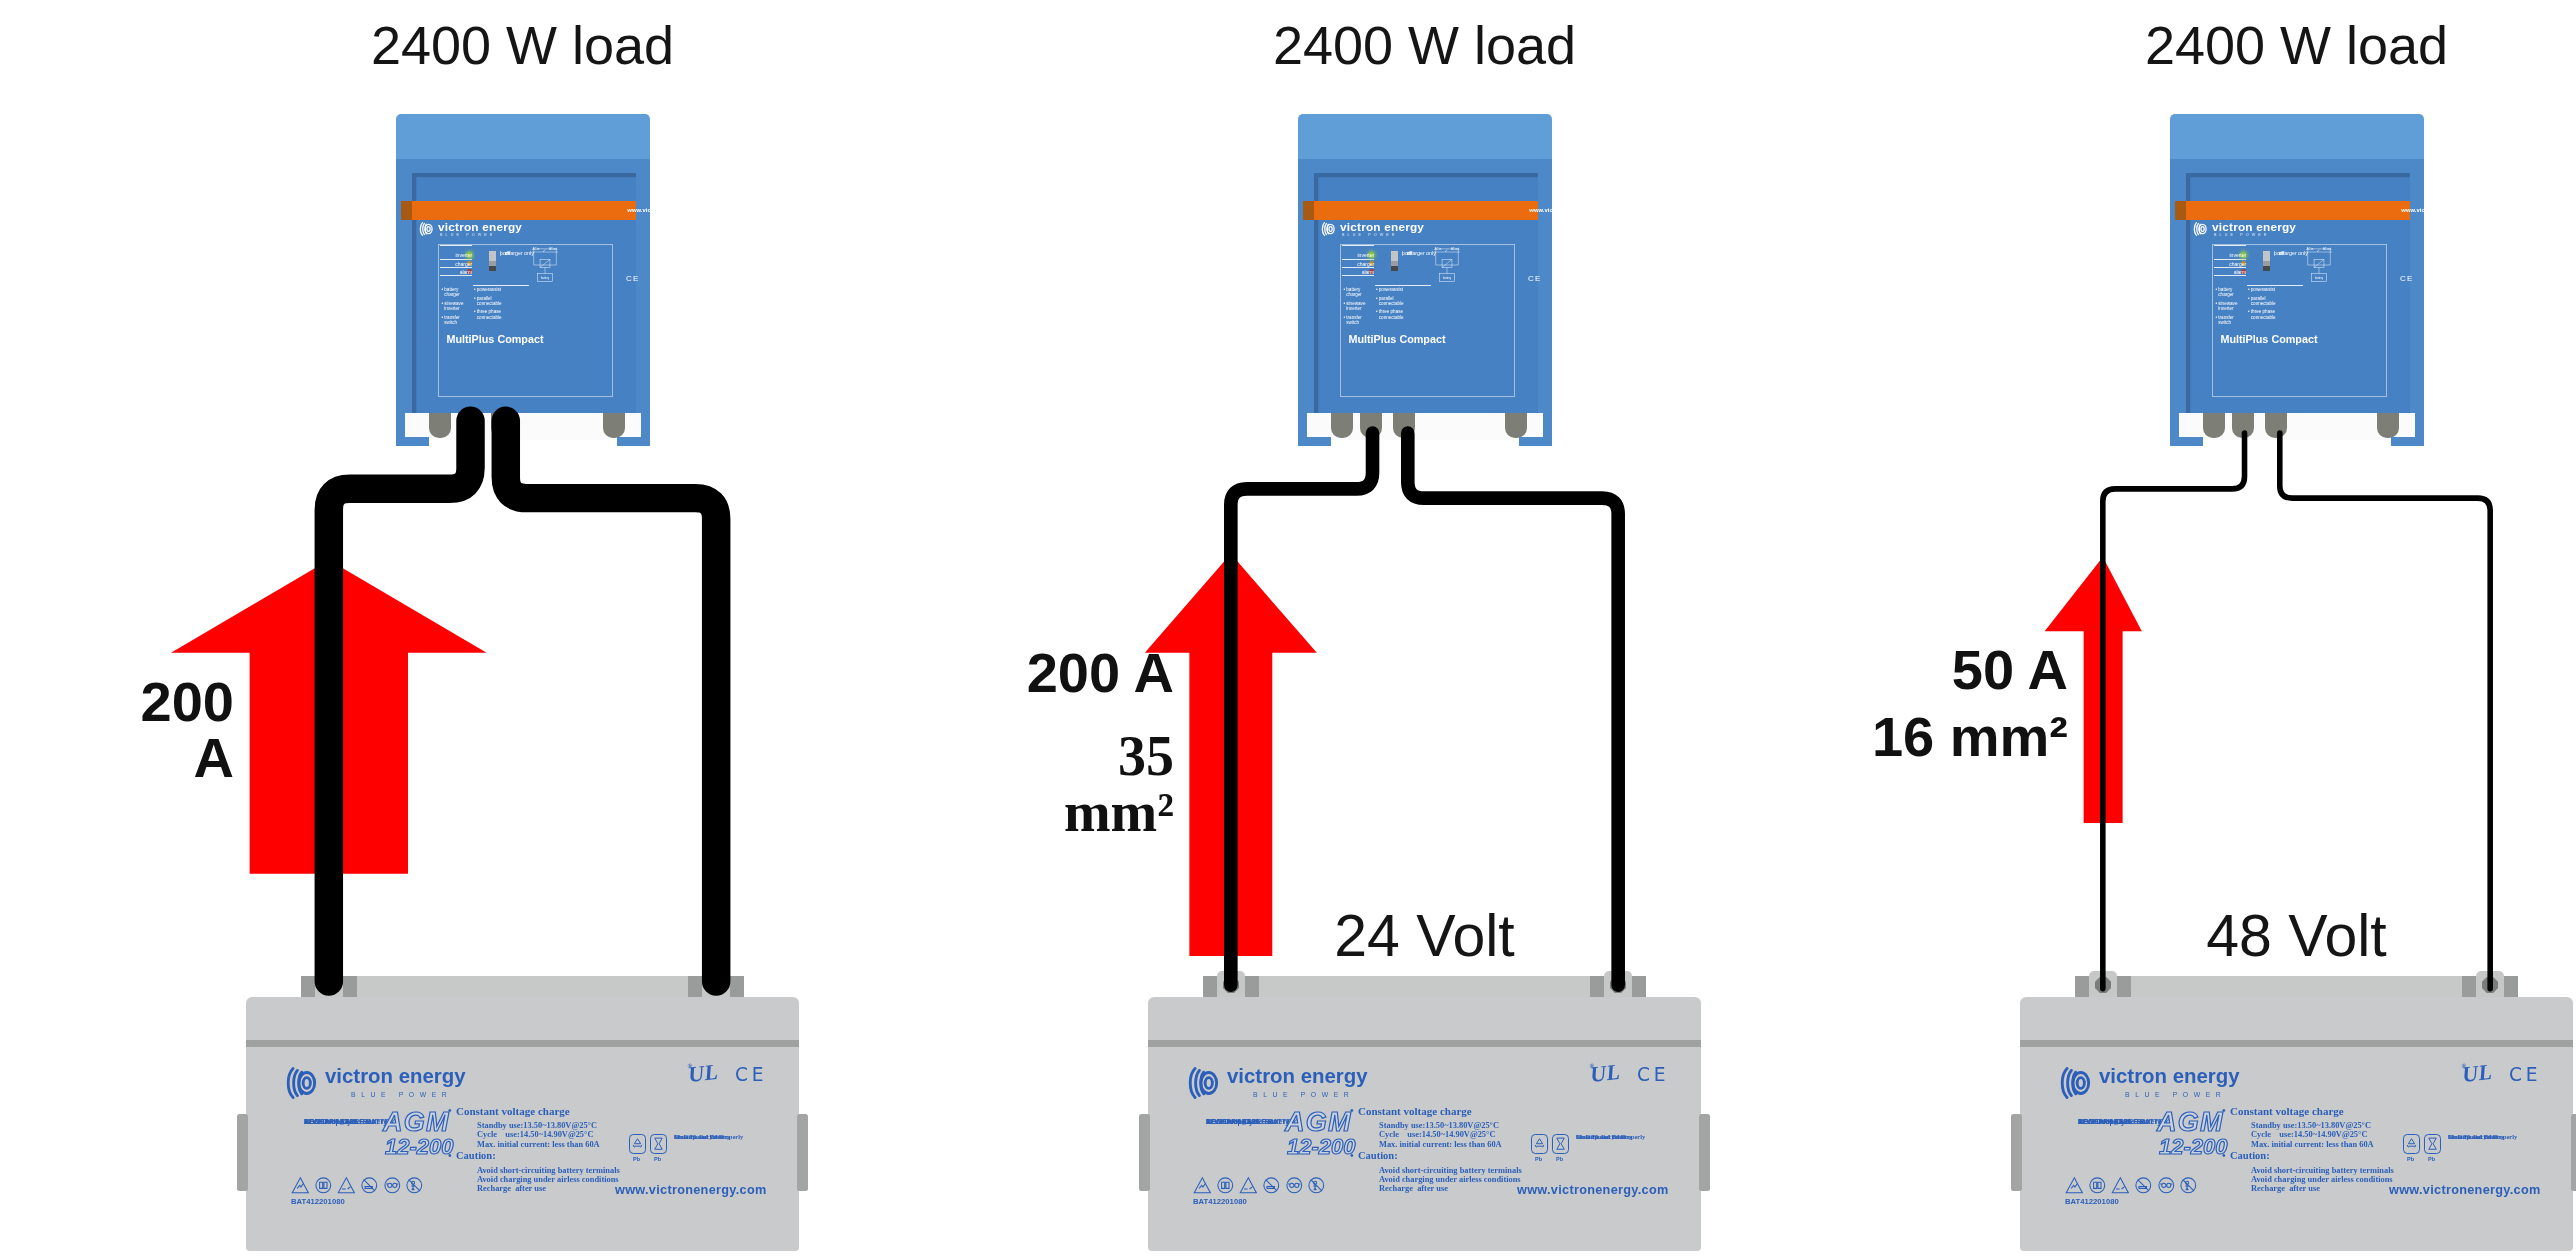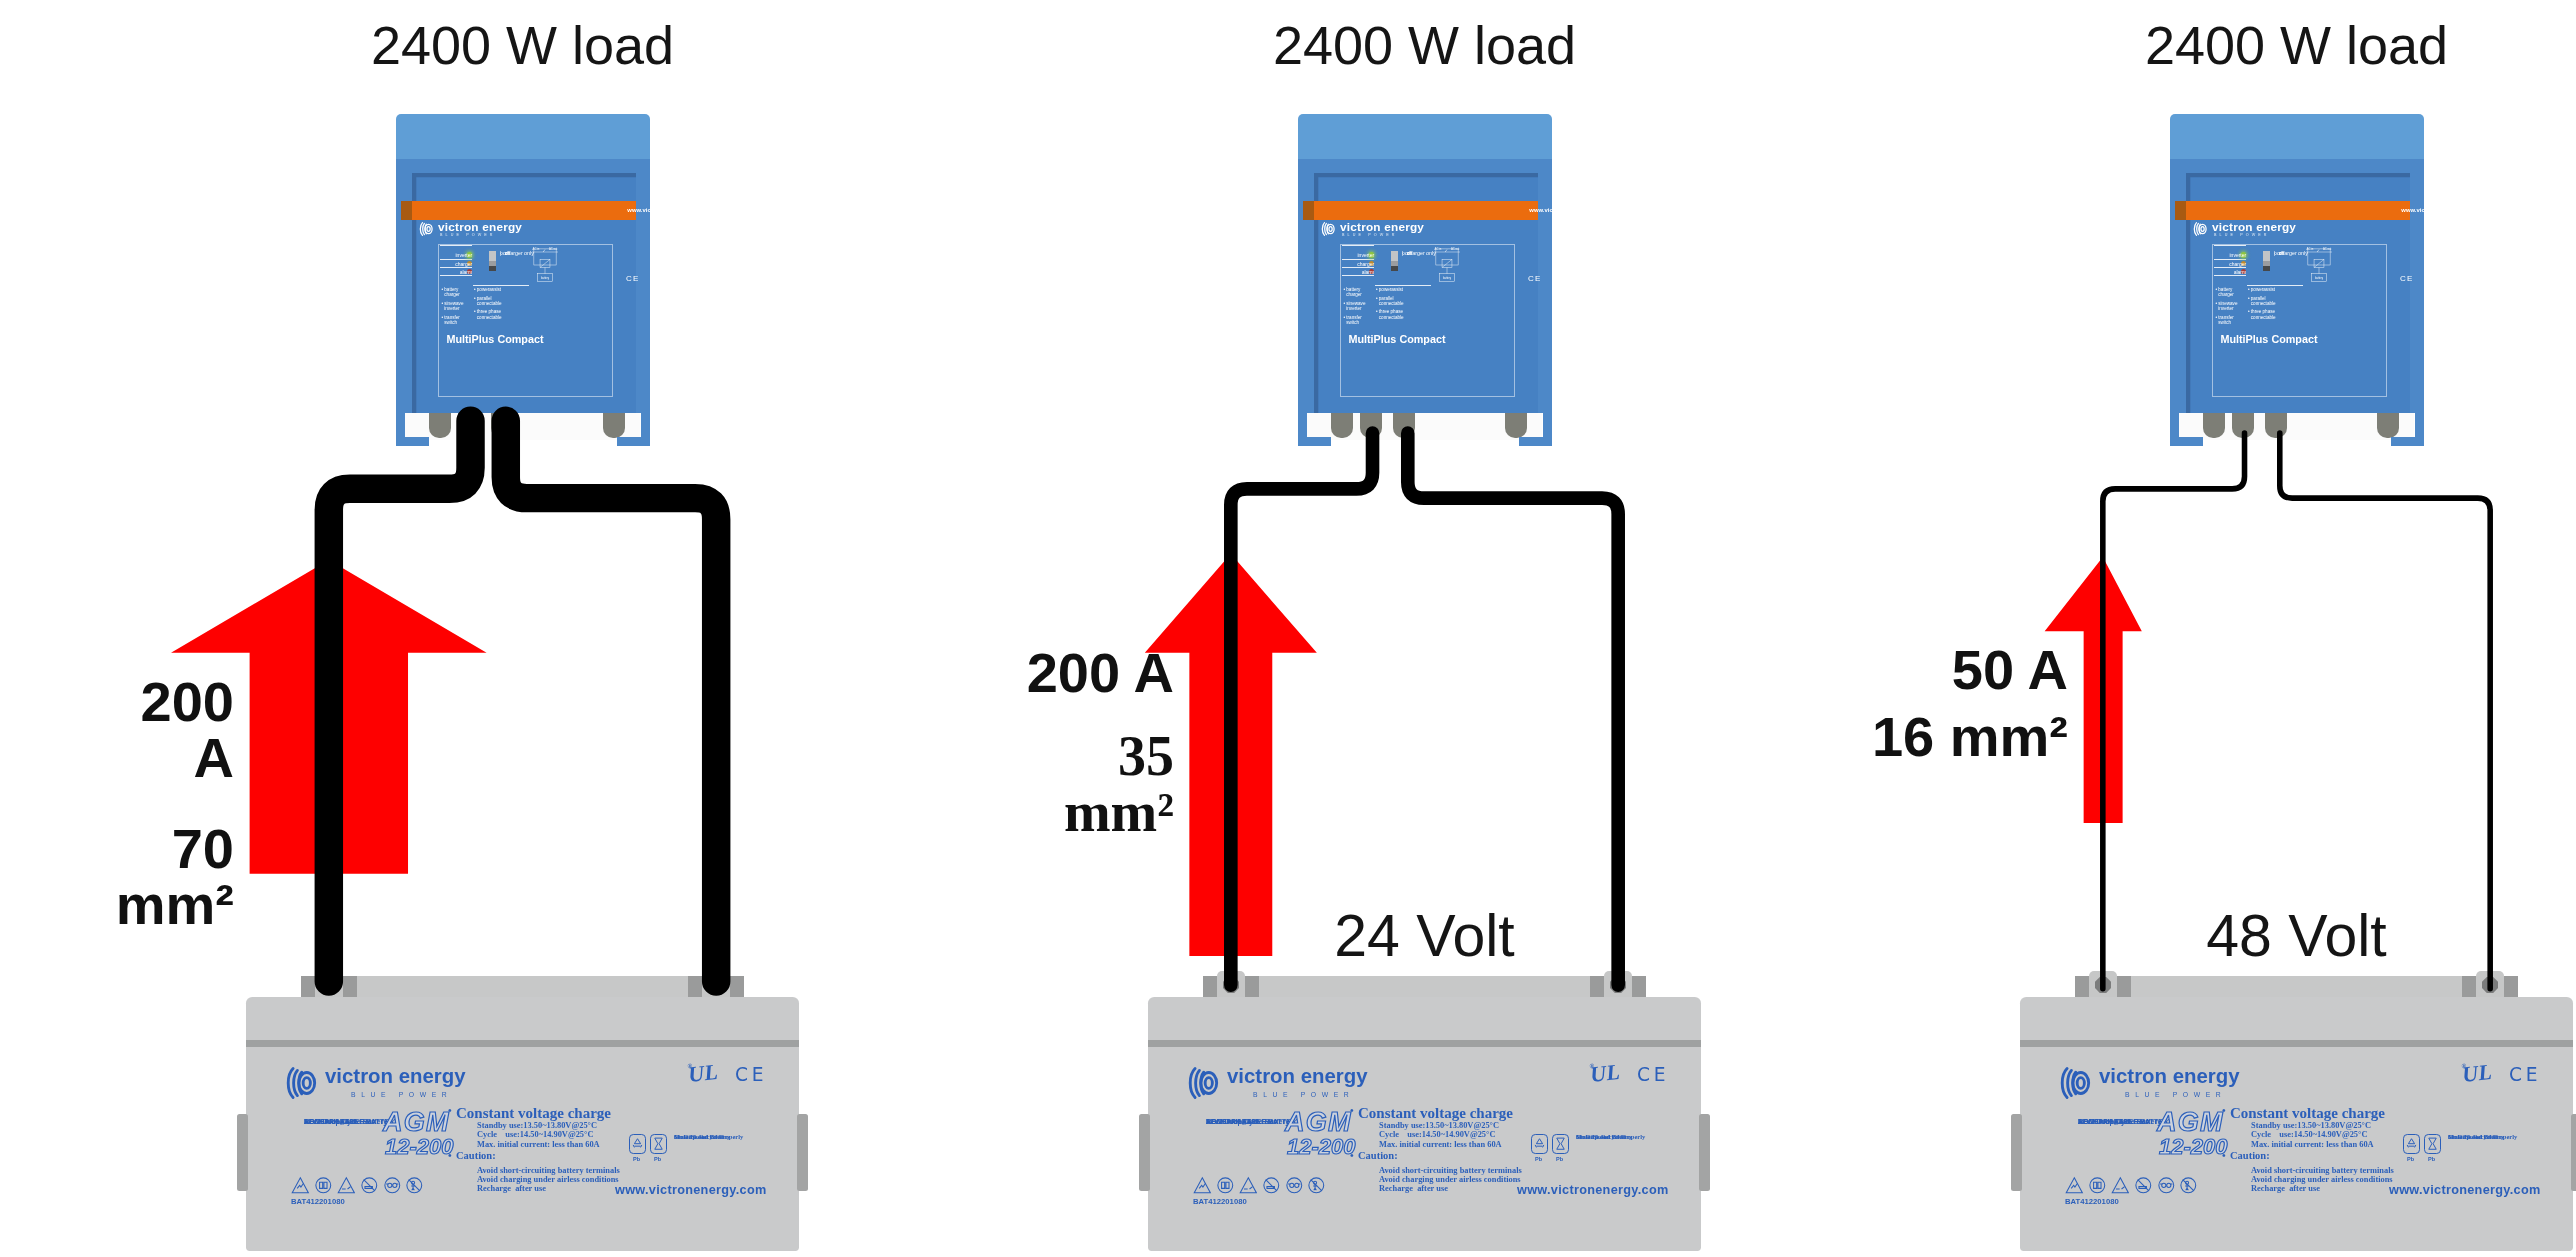--- a/index.html
+++ b/index.html
@@ -86,21 +86,21 @@
   .bat-brandsub{left:105px;top:119px;font-size:6.8px;letter-spacing:5.6px;white-space:nowrap;}
   .bat-ul{left:441px;top:90px;font-size:22px;font-weight:bold;font-style:italic;
           font-family:"Liberation Serif",serif;transform:rotate(-6deg);}
   .bat-ul sup{font-size:6.2px;}
   .bat-ce{left:489px;top:92px;font-size:18.6px;letter-spacing:3.7px;font-family:"DejaVu Sans",sans-serif;}
   .bat-specs{left:58px;top:147px;font-size:7.1px;font-weight:bold;line-height:7.7px;white-space:nowrap;}
   .outline{color:#ccd2dd;-webkit-text-stroke:1.2px #2b5fba;font-weight:800;font-style:italic;}
   .bat-agm{left:137px;top:135px;font-size:27px;letter-spacing:1.2px;}
   .bat-model{left:139px;top:162px;font-size:22px;}
   .serif{font-family:"Liberation Serif",serif;font-weight:bold;white-space:pre;}
-  .bat-cvh{left:210px;top:133px;font-size:15px;font-family:Liberation Serif, serif;}
+  .bat-cvh{left:210px;top:133px;font-size:11px;font-family:Liberation Serif, serif;}
   .bat-cvl{left:231px;font-size:8.4px;}
   .cv1{top:149px;} .cv2{top:158px;} .cv3{top:168px;}
   .bat-cauh{left:210px;top:178px;font-size:10.5px;}
   .cau1{top:194px;} .cau2{top:203px;} .cau3{top:212px;}
   .bullet{font-size:10.5px;font-family:"Liberation Serif",serif;font-weight:bold;}
   .bu1{left:202px;top:133px;} .bu2{left:202px;top:178px;}
   .pbx{top:162px;width:17.3px;height:20.4px;border:1.2px solid #2b5fba;border-radius:4.3px;}
   .pb1{left:383px;} .pb2{left:404px;}
   .pbt{top:184px;font-size:5.6px;font-weight:bold;}
   .pbt1{left:387px;} .pbt2{left:408px;}
@@ -329,21 +329,20 @@
             <path d="M13 13.5 v6 M10 16 h6 M11 23 l2 -3.5 l2 3.5"></path>
             <path d="M6 6 L24 24"></path>
           </svg>
     </div>
     <div class="bat-code">BAT412201080</div>
     <div class="bat-url">www.victronenergy.com</div>
   </div>
 
   <div class="amp">
     <div class="l1">200 A</div>
-    <div class="l2">70 mm²</div>
   </div>
 
   <svg class="overlay" viewBox="0 0 1388 2033">
     <polygon class="arrow v0" points="381,905 636,1055 509,1055 509,1412 253,1412 253,1055 126,1055"></polygon>
     <polygon class="arrow v1" points="381,895 520,1055 448,1055 448,1545 314,1545 314,1055 242,1055"></polygon>
     <polygon class="arrow v2" points="381,900 444,1020 413,1020 413,1330 350,1330 350,1020 287,1020"></polygon>
     <path class="cable v0" d="M610 680 V756 Q610 790 576 790 H415 Q381 790 381 824 V1586"></path>
     <path class="cable v0" d="M667 680 V771 Q667 805 701 805 H973 Q1007 805 1007 839 V1586"></path>
     <path class="cable v1" d="M610 700 V764 Q610 790 584 790 H407 Q381 790 381 816 V1592"></path>
     <path class="cable v1" d="M667 700 V779 Q667 805 693 805 H981 Q1007 805 1007 831 V1592"></path>

